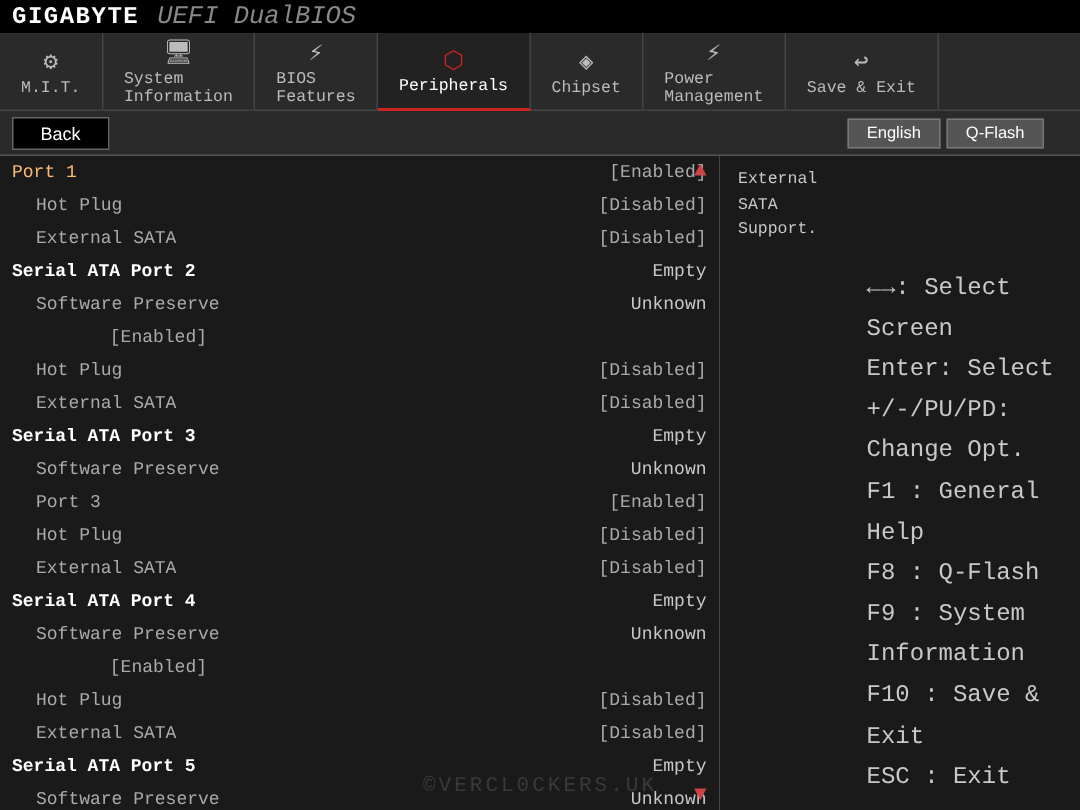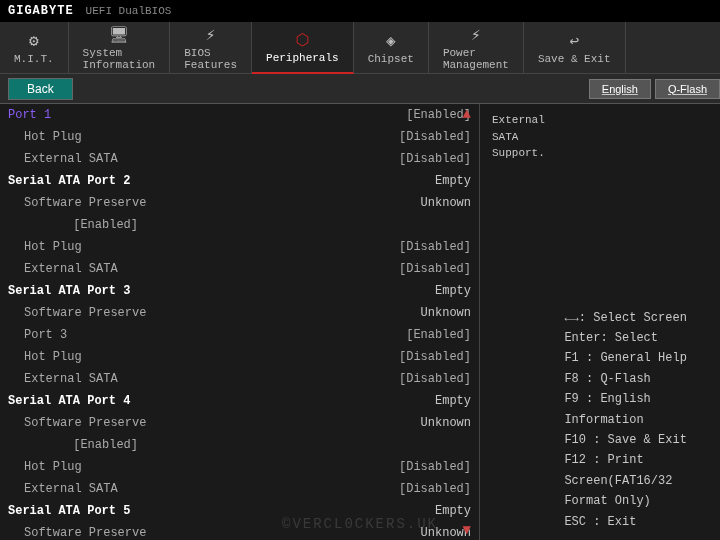--- a/index.html
+++ b/index.html
@@ -17,27 +17,28 @@
     #top-bar {
       background: #000;
       height: 22px;
       display: flex;
       align-items: center;
       padding: 0 8px;
       gap: 12px;
     }
     #brand-logo {
       color: #fff;
-      font-size: 12px;
+      font-size: 16px;
       font-weight: bold;
       letter-spacing: 1px;
     }
     #dual-bios-label {
       color: #888;
-      font-size: 11px;
+      font-size: 17px;
+      font-style: italic;
     }
 
     
     #nav-bar {
       background: #2a2a2a;
       height: 52px;
       display: flex;
       align-items: center;
       border-bottom: 1px solid #444;
     }
@@ -63,34 +64,33 @@
 
     
     #action-bar {
       background: #2a2a2a;
       height: 30px;
       display: flex;
       align-items: center;
       border-bottom: 1px solid #555;
     }
     #back-btn {
-      background: #0f766e;
+      background: #000000;
       color: #fff;
       border: 1px solid #666;
       padding: 3px 18px;
       margin-left: 8px;
       cursor: pointer;
       font-size: 12px;
     }
     #action-right {
       margin-left: auto;
       display: flex;
       gap: 4px;
-      padding-right: 0;
-      text-decoration: underline;
+      padding-right: 24px;
     }
     #english-btn, #qflash-btn {
       background: #555;
       color: #fff;
       border: 1px solid #777;
       padding: 3px 12px;
       cursor: pointer;
       font-size: 11px;
     }
 
@@ -113,21 +113,21 @@
     #left-panel::-webkit-scrollbar-thumb { background: #555; }
 
     .settings-row {
       display: flex;
       align-items: center;
       height: 22px;
       padding: 0 8px;
     }
     .setting-name {
       flex: 1;
-      color: #8b5cf6;
+      color: #fdba74;
     }
     .setting-name.section-header {
       color: #ffffff;
       font-weight: bold;
     }
     .setting-name.indented {
       padding-left: 16px;
       color: #aaaaaa;
     }
     .setting-value {
@@ -162,21 +162,21 @@
       flex-direction: row;
     }
     #help-description {
       color: #c8c8c8;
       font-size: 11px;
       line-height: 1.5;
       margin-bottom: 12px;
     }
     #key-guide {
       margin-top: auto;
-      font-size: 12px;
+      font-size: 16px;
       color: #aaaaaa;
       line-height: 1.7;
     }
     #key-guide .key-line {
       display: flex;
       gap: 4px;
     }
     .key-hint { color: #c8c8c8; }
 
     
@@ -329,34 +329,34 @@
   <div id="right-panel">
     <div id="help-description">External SATA Support.</div>
     <div id="key-guide">
         <div class="key-line">
           <span class="key-hint">←→: Select Screen</span>
         </div>
         <div class="key-line">
           <span class="key-hint">Enter: Select</span>
         </div>
         <div class="key-line">
+          <span class="key-hint">+/-/PU/PD: Change Opt.</span>
+        </div>
+        <div class="key-line">
           <span class="key-hint">F1  : General Help</span>
         </div>
         <div class="key-line">
           <span class="key-hint">F8  : Q-Flash</span>
         </div>
         <div class="key-line">
-          <span class="key-hint">F9  : English Information</span>
+          <span class="key-hint">F9  : System Information</span>
         </div>
         <div class="key-line">
           <span class="key-hint">F10 : Save &amp; Exit</span>
         </div>
         <div class="key-line">
-          <span class="key-hint">F12 : Print Screen(FAT16/32 Format Only)</span>
-        </div>
-        <div class="key-line">
           <span class="key-hint">ESC : Exit</span>
         </div>
       </div>
   </div>
 </div>
 
 <div id="watermark">©VERCL0CKERS.UK</div>
 
 </body></html>

